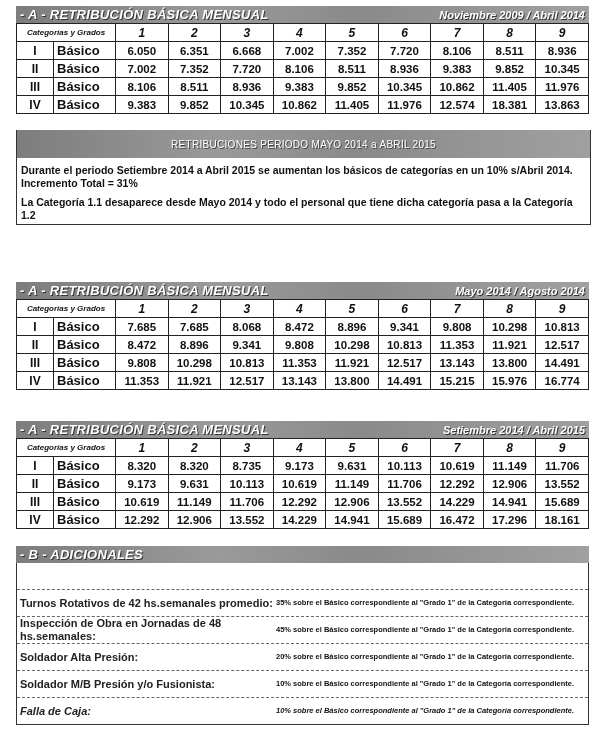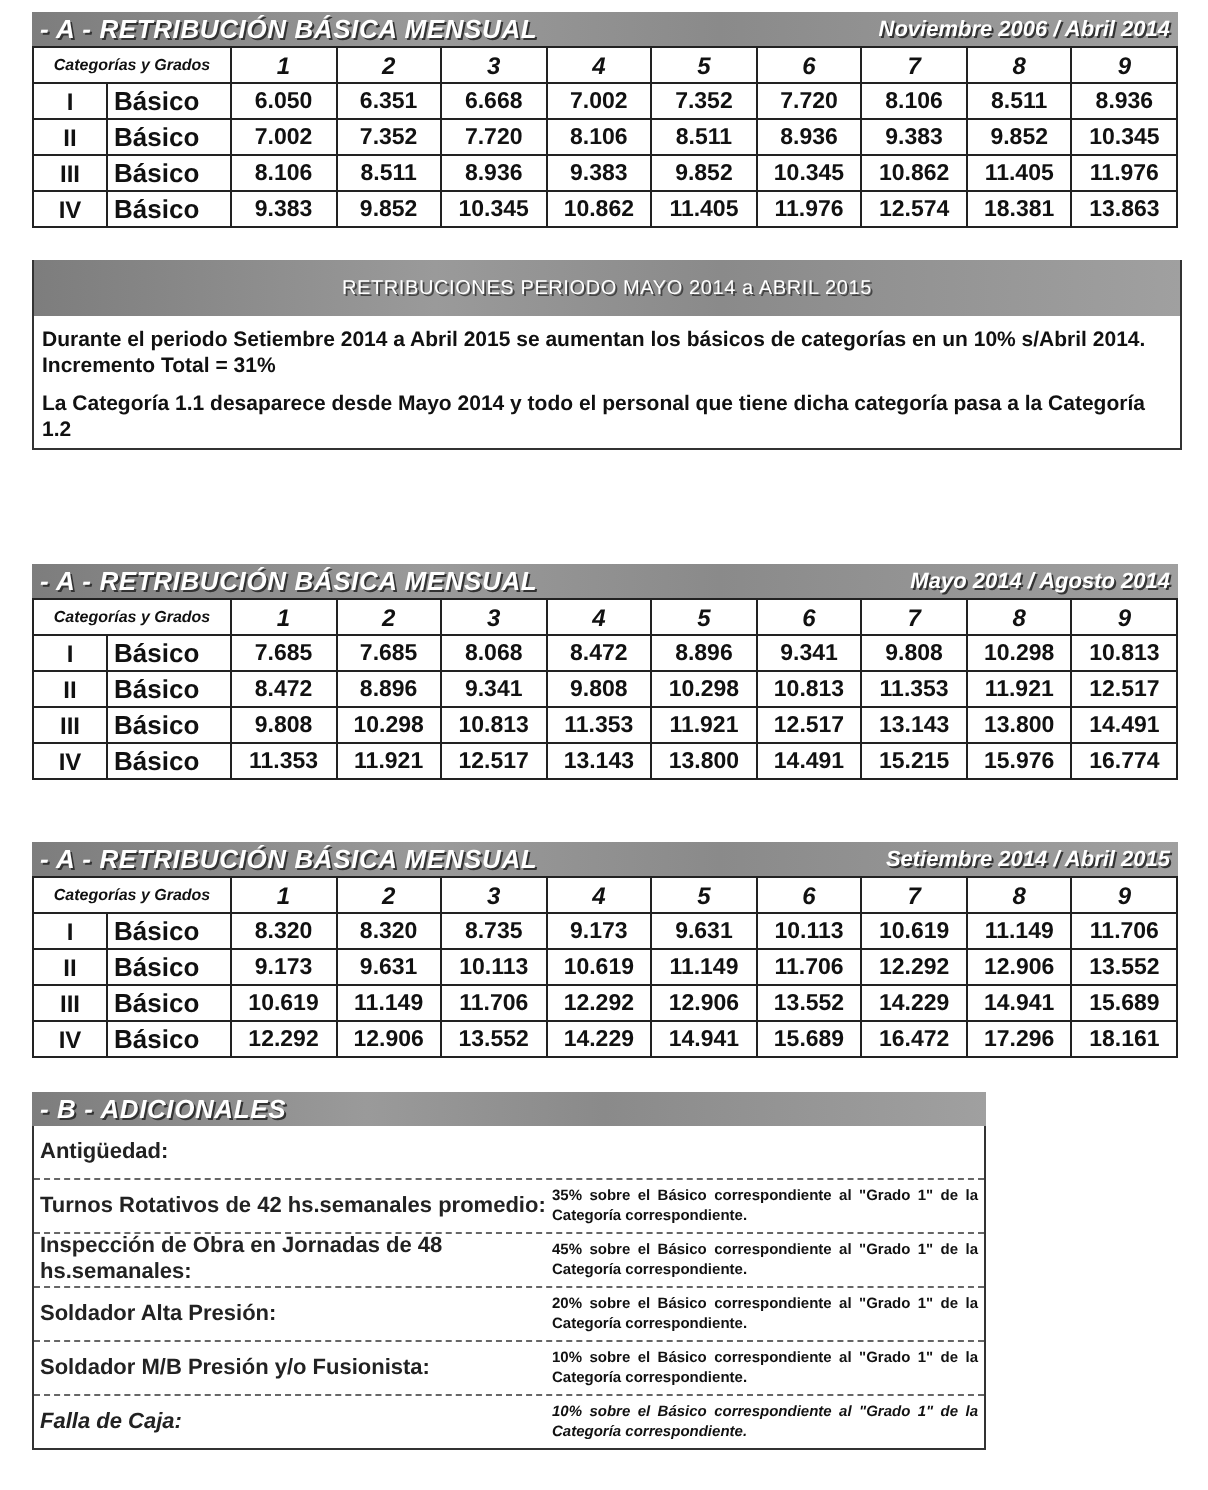--- a/index.html
+++ b/index.html
@@ -14,35 +14,35 @@
   table.sal-t { border-collapse:collapse; width:100%; table-layout:fixed; }
   table.sal-t td { border:1.5px solid #222; text-align:center; font-weight:bold; height:17px; padding:0; font-size:11.5px; }
   table.sal-t td.hdr { font-style:italic; font-size:12px; }
   table.sal-t td.cg { font-size:8px; font-style:italic;margin-left:29px; }
   table.sal-t td.cat { font-size:12px; }
   table.sal-t td.bas { font-size:13px; text-align:left; padding-left:3px; }
   .ret { position:absolute; left:16px; top:130px; width:573px; border:1px solid #333; border-top:none; }
   .ret .bar { justify-content:center; height:28px; }
   .ret .bar .t { font-size:10px; font-style:normal; font-weight:normal; text-shadow:1px 1px 0 #444; }
   .ret p { margin:6px 4px 0 4px; font-size:10.5px; font-weight:bold; line-height:13px; }
-  .adic { position:absolute; left:16px; top:546px; width:477px; }
+  .adic { position:absolute; left:16px; top:546px; width:573px; }
   .adic-body { border:1px solid #333; border-top:none; }
   .arow { display:flex; border-bottom:1px dashed #666; min-height:26px; align-items:center; }
   .arow:last-child { border-bottom:none;font-style:italic; }
   .arow .lbl { width:256px; font-size:11px; padding-left:3px; font-weight:bold; color:#222; line-height:13px; }
   .arow .desc { flex:1; font-size:7.5px; font-weight:bold; text-align:justify; padding-right:3px; line-height:10px; }
 </style>
 </head>
 <body>
 
 <div id="tables-root">
     <div class="sal" style="top: 6px;">
       <div class="bar">
         <span class="t">- A - RETRIBUCIÓN BÁSICA MENSUAL</span>
-        <span class="p">Noviembre 2006 / Abril 2014</span>
+        <span class="p">Noviembre 2009 / Abril 2014</span>
       </div>
       <table class="sal-t">
         <colgroup>
           <col style="width:37px">
           <col style="width:62px">
           <col>
           <col>
           <col>
           <col>
           <col>
@@ -302,21 +302,20 @@
   <p>Durante el periodo Setiembre 2014  a  Abril 2015 se aumentan los básicos de categorías en un 10% s/Abril 2014. Incremento Total = 31%</p>
   <p style="margin-bottom:2px">La Categoría 1.1 desaparece desde Mayo 2014 y todo el personal que tiene dicha categoría pasa a la Categoría 1.2</p>
 </div>
 
 <div class="adic">
   <div class="bar">
     <span class="t">- B -  ADICIONALES</span>
   </div>
   <div class="adic-body">
     <div class="arow">
-        <div class="lbl">Antigüedad:</div>
       </div>
     <div class="arow">
         <div class="lbl">Turnos Rotativos de 42 hs.semanales promedio:</div>
         <div class="desc">35% sobre el Básico correspondiente al "Grado 1" de la Categoría correspondiente.</div>
       </div>
     <div class="arow">
         <div class="lbl">Inspección de Obra en Jornadas de 48 hs.semanales:</div>
         <div class="desc">45% sobre el Básico correspondiente al "Grado 1" de la Categoría correspondiente.</div>
       </div>
     <div class="arow">

